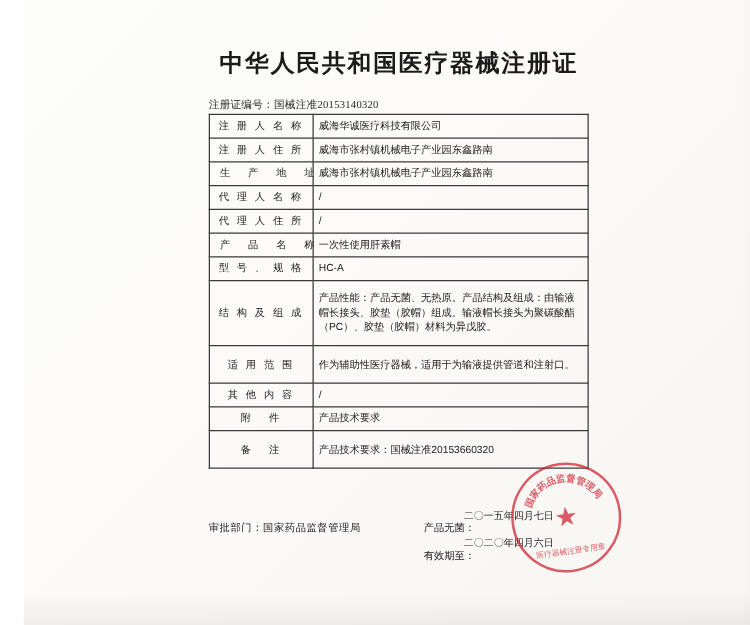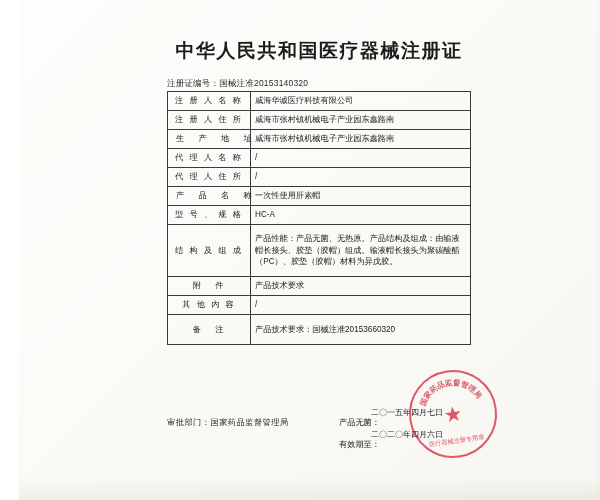--- a/index.html
+++ b/index.html
@@ -36,20 +36,21 @@
     color: #1b1b1b;
   }
   .reg-no {
     position: absolute;
     top: 78px;
     left: 148px;
     font-size: 8.5px;
     color: #2a2a2a;
     letter-spacing: 0.2px;
     white-space: nowrap;
+    font-family: Liberation Serif, serif;
   }
   table.main {
     position: absolute;
     top: 91px;
     left: 148px;
     width: 304px;
     border-collapse: collapse;
     table-layout: fixed;
     padding-left: 44px;
   }
@@ -216,27 +217,31 @@
       <td class="value">一次性使用肝素帽</td>
     </tr>
     <tr class="row-h">
       <td class="label">型 号 、 规 格</td>
       <td class="value">HC-A</td>
     </tr>
     <tr class="cell-tall">
       <td class="label">结 构 及 组 成</td>
       <td class="value">产品性能：产品无菌、无热原。产品结构及组成：由输液帽长接头、胶垫（胶帽）组成。输液帽长接头为聚碳酸酯（PC）、胶垫（胶帽）材料为异戊胶。</td>
     </tr>
+    <tr class="cell-mid">
+      <td class="label">适 用 范 围</td>
+      <td class="value">作为辅助性医疗器械，适用于为输液提供管道和注射口。</td>
+    </tr>
+    <tr class="row-h">
+      <td class="label">其 他 内 容</td>
+      <td class="value slash">/</td>
+    </tr>
     <tr class="row-h">
       <td class="label wide-space">附 件</td>
       <td class="value">产品技术要求</td>
-    </tr>
-    <tr class="row-h">
-      <td class="label">其 他 内 容</td>
-      <td class="value slash">/</td>
     </tr>
     <tr class="cell-mid">
       <td class="label wide-space">备 注</td>
       <td class="value">产品技术要求：国械注准20153660320</td>
     </tr>
   </tbody>
     </table>
 
   <div class="footer">
     <div class="left">

